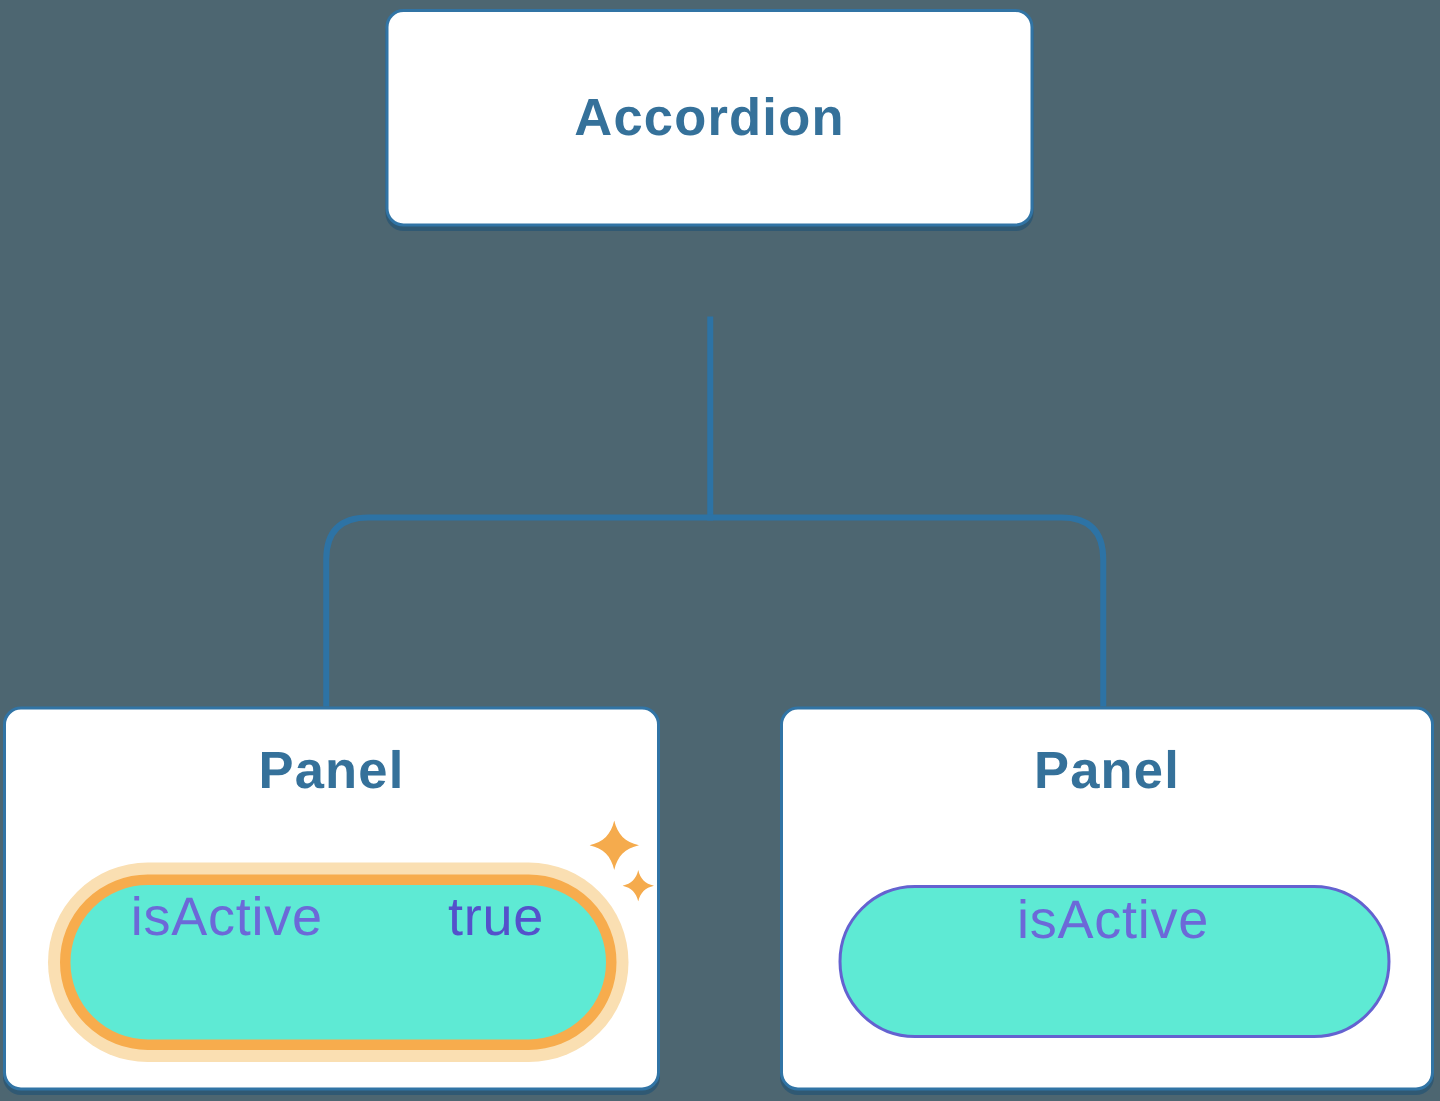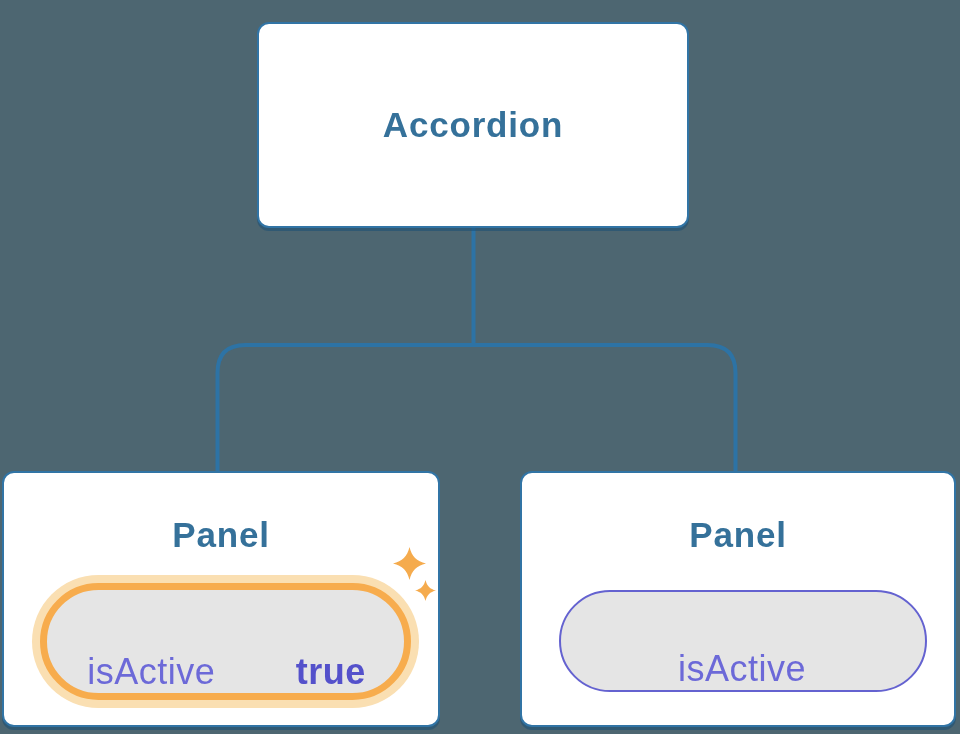--- a/index.html
+++ b/index.html
@@ -30,23 +30,23 @@
     position: absolute;
     box-sizing: border-box;
     background: #FFFFFF;
     border: 2.5px solid #3174A5;
     border-radius: 12px;
     box-shadow: 0 3px 0 rgba(26, 79, 116, 0.55);
   }
 
   .root-box {
     left: 257px;
-    top: 22px;
+    top: 6px;
     width: 432px;
-    height: 206px;
+    height: 145px;
     display: flex;
     align-items: center;
     justify-content: center;
   }
 
   .comp-title {
     color: #35719A;
     font-size: 35px;
     font-weight: 600;
     letter-spacing: 0.8px;
@@ -60,30 +60,30 @@
   }
   .panel-box-right {
     left: 520px;
     top: 471px;
     width: 436px;
     height: 256px;
   }
 
   .panel-title {
     text-align: center;
-    margin-top: 42px;
+    margin-top: 21px;
   }
 
   
   .state-pill {
     position: absolute;
     box-sizing: border-box;
-    background: #e5e5e5;
+    background: #5eead4;
     display: flex;
-    align-items: flex-end;
+    align-items: flex-start;
     overflow: hidden;
   }
 
   .pill-active {
     left: 36px;
     top: 110px;
     width: 371px;
     height: 117px;
     border: 7px solid #F7AC4D;
     border-radius: 70px;
@@ -117,21 +117,21 @@
   }
 
   .state-text {
     color: #6C69D8;
     font-size: 36px;
     font-weight: 500;
     letter-spacing: 0.5px;
   }
   .state-value-bold {
     color: #5451CB;
-    font-weight: 700;
+    font-weight: 400;
   }
 
   
   .sparkles {
     position: absolute;
     left: 0;
     top: 0;
     width: 100%;
     height: 100%;
     pointer-events: none;

